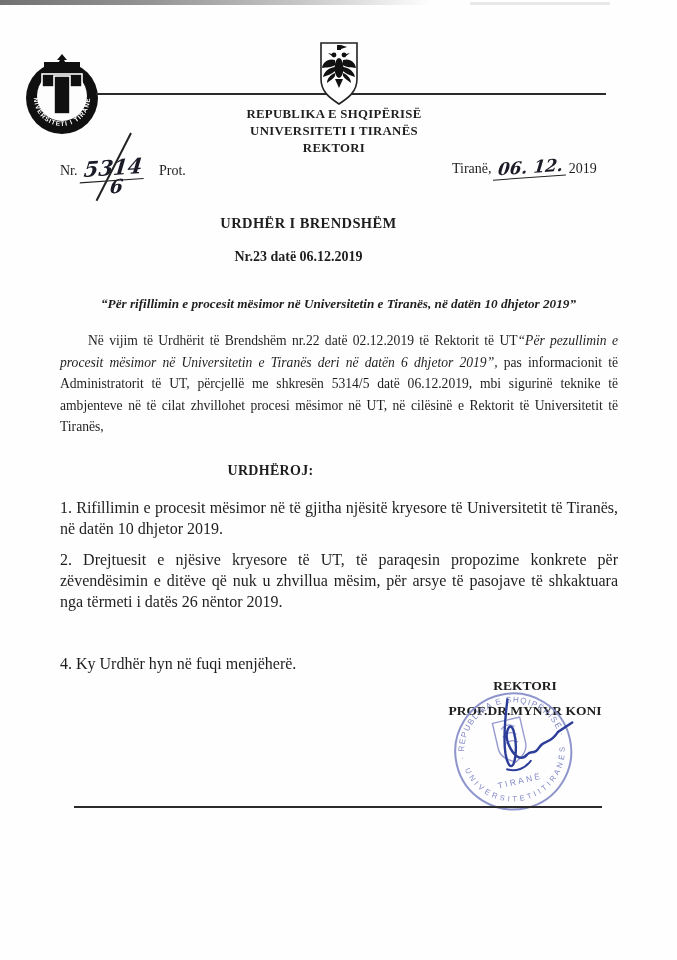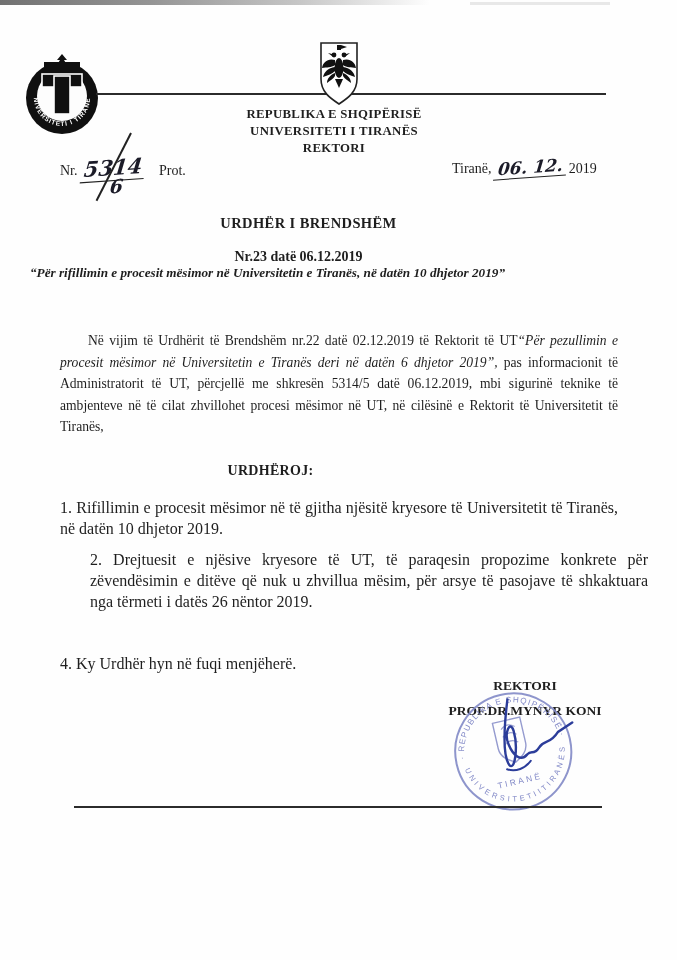--- a/index.html
+++ b/index.html
@@ -28,32 +28,32 @@
     transform:rotate(27deg);transform-origin:top center;}
   .prot-six{position:absolute;left:110px;top:175px;font-size:19px;}
   .ref-date{position:absolute;left:452px;top:157px;font-size:14px;}
   .date-hand{font-size:17px;border-bottom:1.5px solid #222;padding:0 4px;margin:0 2px;}
 
   
   .doc-title{position:absolute;left:0;top:215px;width:561px;text-align:center;
     font-weight:bold;font-size:14.5px;letter-spacing:.4px;margin-left:28px;}
   .doc-number{position:absolute;left:0;top:249px;width:597px;text-align:center;
     font-weight:bold;font-size:14px;}
-  .doc-subject{position:absolute;left:30px;top:265px;width:617px;text-align:left;
+  .doc-subject{position:absolute;left:30px;top:296px;width:617px;text-align:center;
     font-weight:bold;font-style:italic;font-size:13.2px;}
 
   
   .preamble{position:absolute;left:60px;top:330px;width:558px;font-size:13.6px;
     line-height:21.5px;text-align:justify;text-indent:28px;margin:0;}
   .command{position:absolute;left:0;top:463px;width:541px;text-align:center;
     font-weight:bold;font-size:14px;letter-spacing:.3px;}
   .order-item{position:absolute;left:60px;width:558px;font-size:16px;line-height:21px;
     text-align:justify;margin:0;}
   .item-1{top:497px;}
-  .item-2{top:549px;margin-left:30px;}
+  .item-2{top:549px;}
   .item-3{top:621px;}
   .item-4{top:653px;}
 
   
   .sig-title{position:absolute;left:400px;top:678px;width:250px;text-align:center;
     font-weight:bold;font-size:13.5px;}
   .sig-name{position:absolute;left:380px;top:703px;width:290px;text-align:center;
     font-weight:bold;font-size:13.5px;}
   .stamp{position:absolute;left:432px;top:684px;transform:rotate(-13deg);}
 

